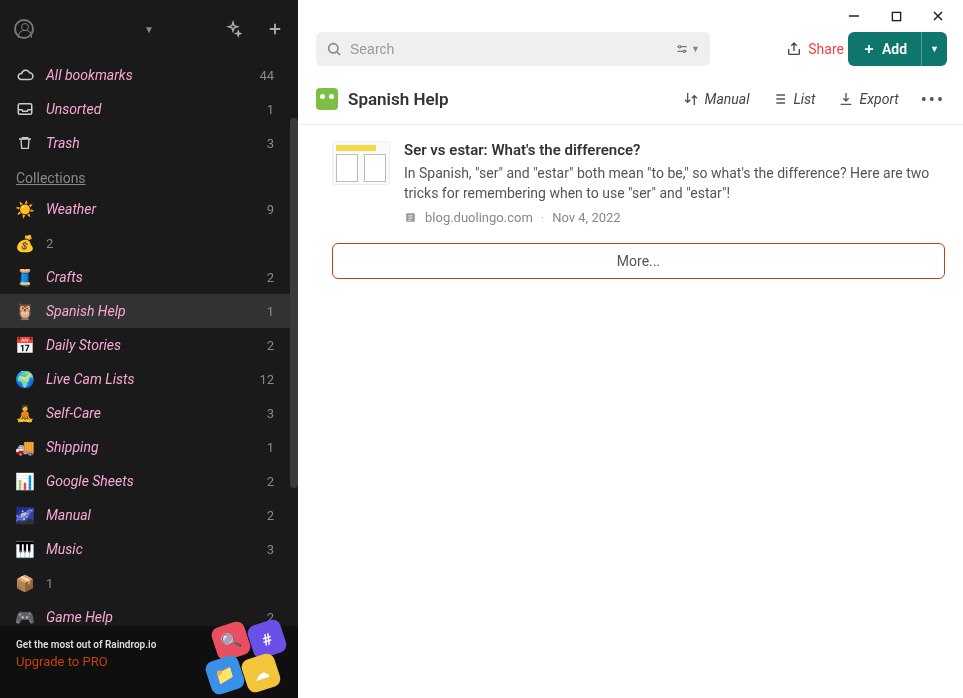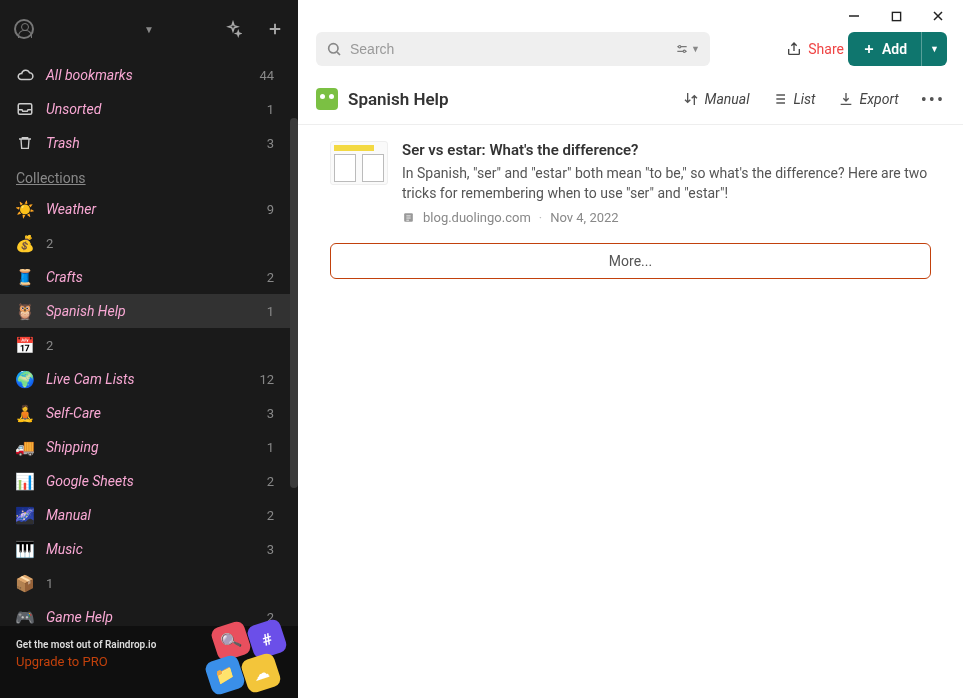--- a/index.html
+++ b/index.html
@@ -55,21 +55,21 @@
   .col-header { display: flex; align-items: center; padding: 10px 18px 14px; border-bottom: 1px solid #eee; }
   .col-header .col-icn { width: 22px; height: 22px; background: #7bc043; border-radius: 4px; margin-right: 10px; position: relative; }
   .col-header .col-icn::before, .col-header .col-icn::after { content: ""; position: absolute; width: 5px; height: 5px; background: #fff; border-radius: 50%; top: 6px; }
   .col-header .col-icn::before { left: 4px; }
   .col-header .col-icn::after { right: 4px; }
   .col-title { font-size: 17px; font-weight: 600; flex: 1; }
   .col-actions { display: flex; gap: 22px; align-items: center; }
   .col-act { display: flex; align-items: flex-start; gap: 6px; color: #444; cursor: pointer; font-size: 14px; font-style: italic; }
   .col-more { cursor: pointer; color: #555; font-size: 18px; letter-spacing: 2px; }
   
-  .content { padding: 16px 32px; flex: 1; overflow-y: auto; }
+  .content { padding: 16px 18px; flex: 1; overflow-y: auto; margin-left: 16px; }
   .bookmark { display: flex; gap: 14px; margin-bottom: 18px; }
   .bm-thumb { width: 58px; height: 44px; background: #fafafa; border: 1px solid #eee; border-radius: 3px; position: relative; overflow: hidden; }
   .bm-thumb .bar { position: absolute; background: #f3d943; }
   .bm-thumb .t1 { width: 40px; height: 6px; top: 3px; left: 3px; }
   .bm-thumb .c1 { position: absolute; width: 22px; height: 28px; border: 1px solid #bbb; top: 12px; left: 3px; background: #fff; }
   .bm-thumb .c2 { position: absolute; width: 22px; height: 28px; border: 1px solid #bbb; top: 12px; right: 3px; background: #fff; }
   .bm-body { flex: 1; }
   .bm-title { font-weight: 600; font-size: 15px; margin-bottom: 4px; }
   .bm-desc { color: #555; font-size: 14px; line-height: 1.45; margin-bottom: 6px; }
   .bm-meta { color: #888; font-size: 13px; display: flex; align-items: center; gap: 8px; }
@@ -148,20 +148,21 @@
           <span class="label">Crafts</span>
           <span class="count">2</span>
         </div>
         <div class="sb-item active">
           <span class="icn">🦉</span>
           <span class="label">Spanish Help</span>
           <span class="count">1</span>
         </div>
         <div class="sb-item">
           <span class="icn">📅</span>
+          <span class="label">Daily Stories</span>
           <span class="count">2</span>
         </div>
         <div class="sb-item">
           <span class="icn">🌍</span>
           <span class="label">Live Cam Lists</span>
           <span class="count">12</span>
         </div>
         <div class="sb-item">
           <span class="icn">🧘</span>
           <span class="label">Self-Care</span>

